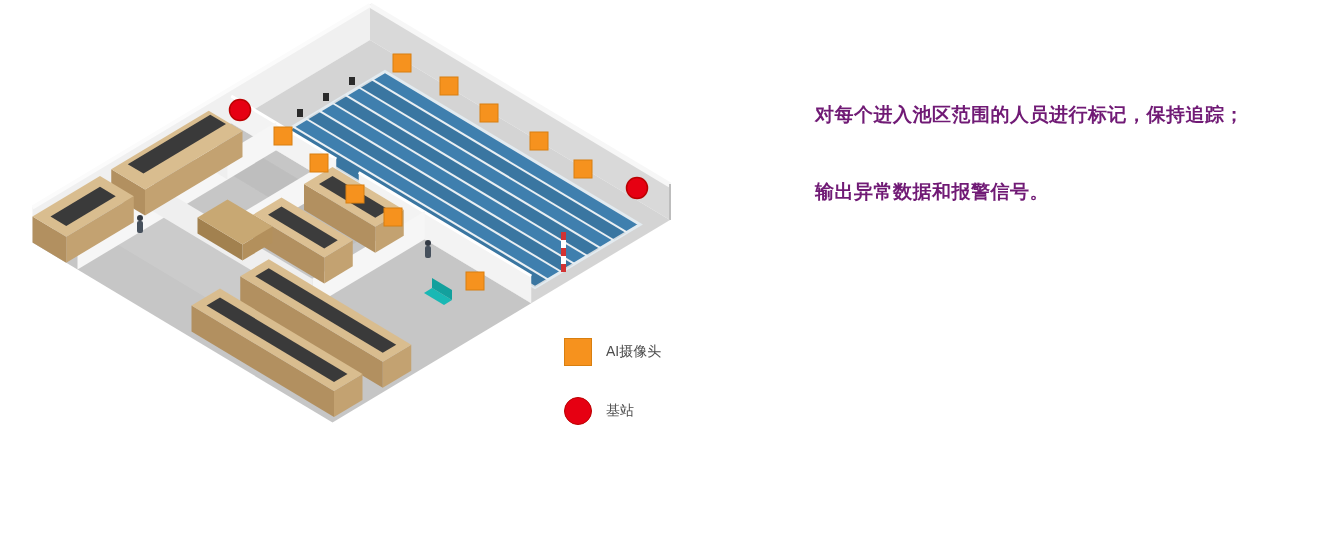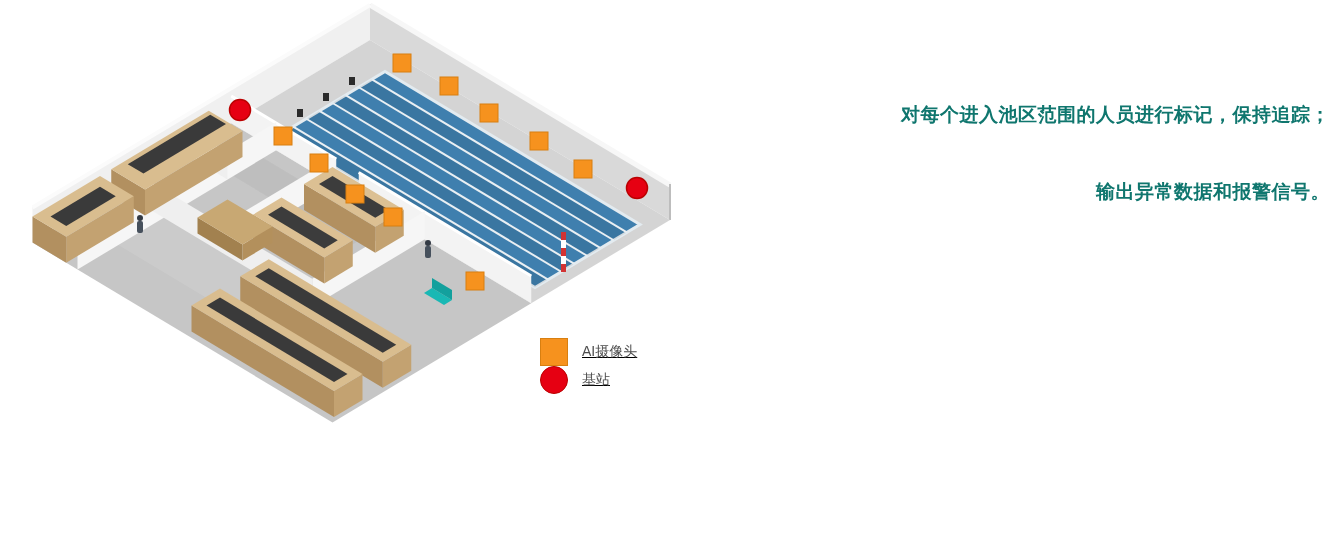--- a/index.html
+++ b/index.html
@@ -3,30 +3,30 @@
 <meta charset="utf-8">
 <style>
   html,body{margin:0;padding:0;background:#ffffff;}
   body{font-family:"Liberation Sans","DejaVu Sans",sans-serif;}
   .stage{position:relative;width:1339px;height:538px;overflow:hidden;background:#ffffff;}
   .floorplan{position:absolute;left:0;top:0;}
 
   .cam{fill:#F6921E;stroke:#D87F10;stroke-width:1;}
   .bs{fill:#E60012;stroke:#BB0000;stroke-width:1.5;}
 
-  .legend{position:absolute;left:540px;top:338px;text-decoration:underline;}
+  .legend{position:absolute;left:564px;top:338px;}
   .legend-row{display:flex;align-items:center;height:28px;}
-  .legend-row + .legend-row{text-align:center;}
+  .legend-row + .legend-row{margin-top:31px;text-align:center;}
   .legend-swatch{display:inline-block;width:26px;height:26px;flex:0 0 26px;}
   .legend-swatch.square{background:#F6921E;border:1px solid #D87F10;}
   .legend-swatch.circle{background:#E60012;border:1px solid #BB0000;border-radius:50%;}
   .legend-label{margin-left:14px;font-size:14px;color:#4d4d4d;}
 
   .description{position:absolute;left:815px;top:102px;width:515px;}
-  .description p{margin:0 0 50px 0;font-size:19px;line-height:1.4;font-weight:600;color:#0f766e;letter-spacing:0.5px;text-align:right;}
+  .description p{margin:0 0 50px 0;font-size:19px;line-height:1.4;font-weight:600;color:#701a75;letter-spacing:0.5px;}
 </style>
 </head>
 <body>
 
 <div class="stage">
 
   <svg class="floorplan" width="700" height="538" viewBox="0 0 700 538">
 
     <g>
       <polygon points="370,4 670,184 670,220 370,40" fill="#d9d9d9"></polygon>

